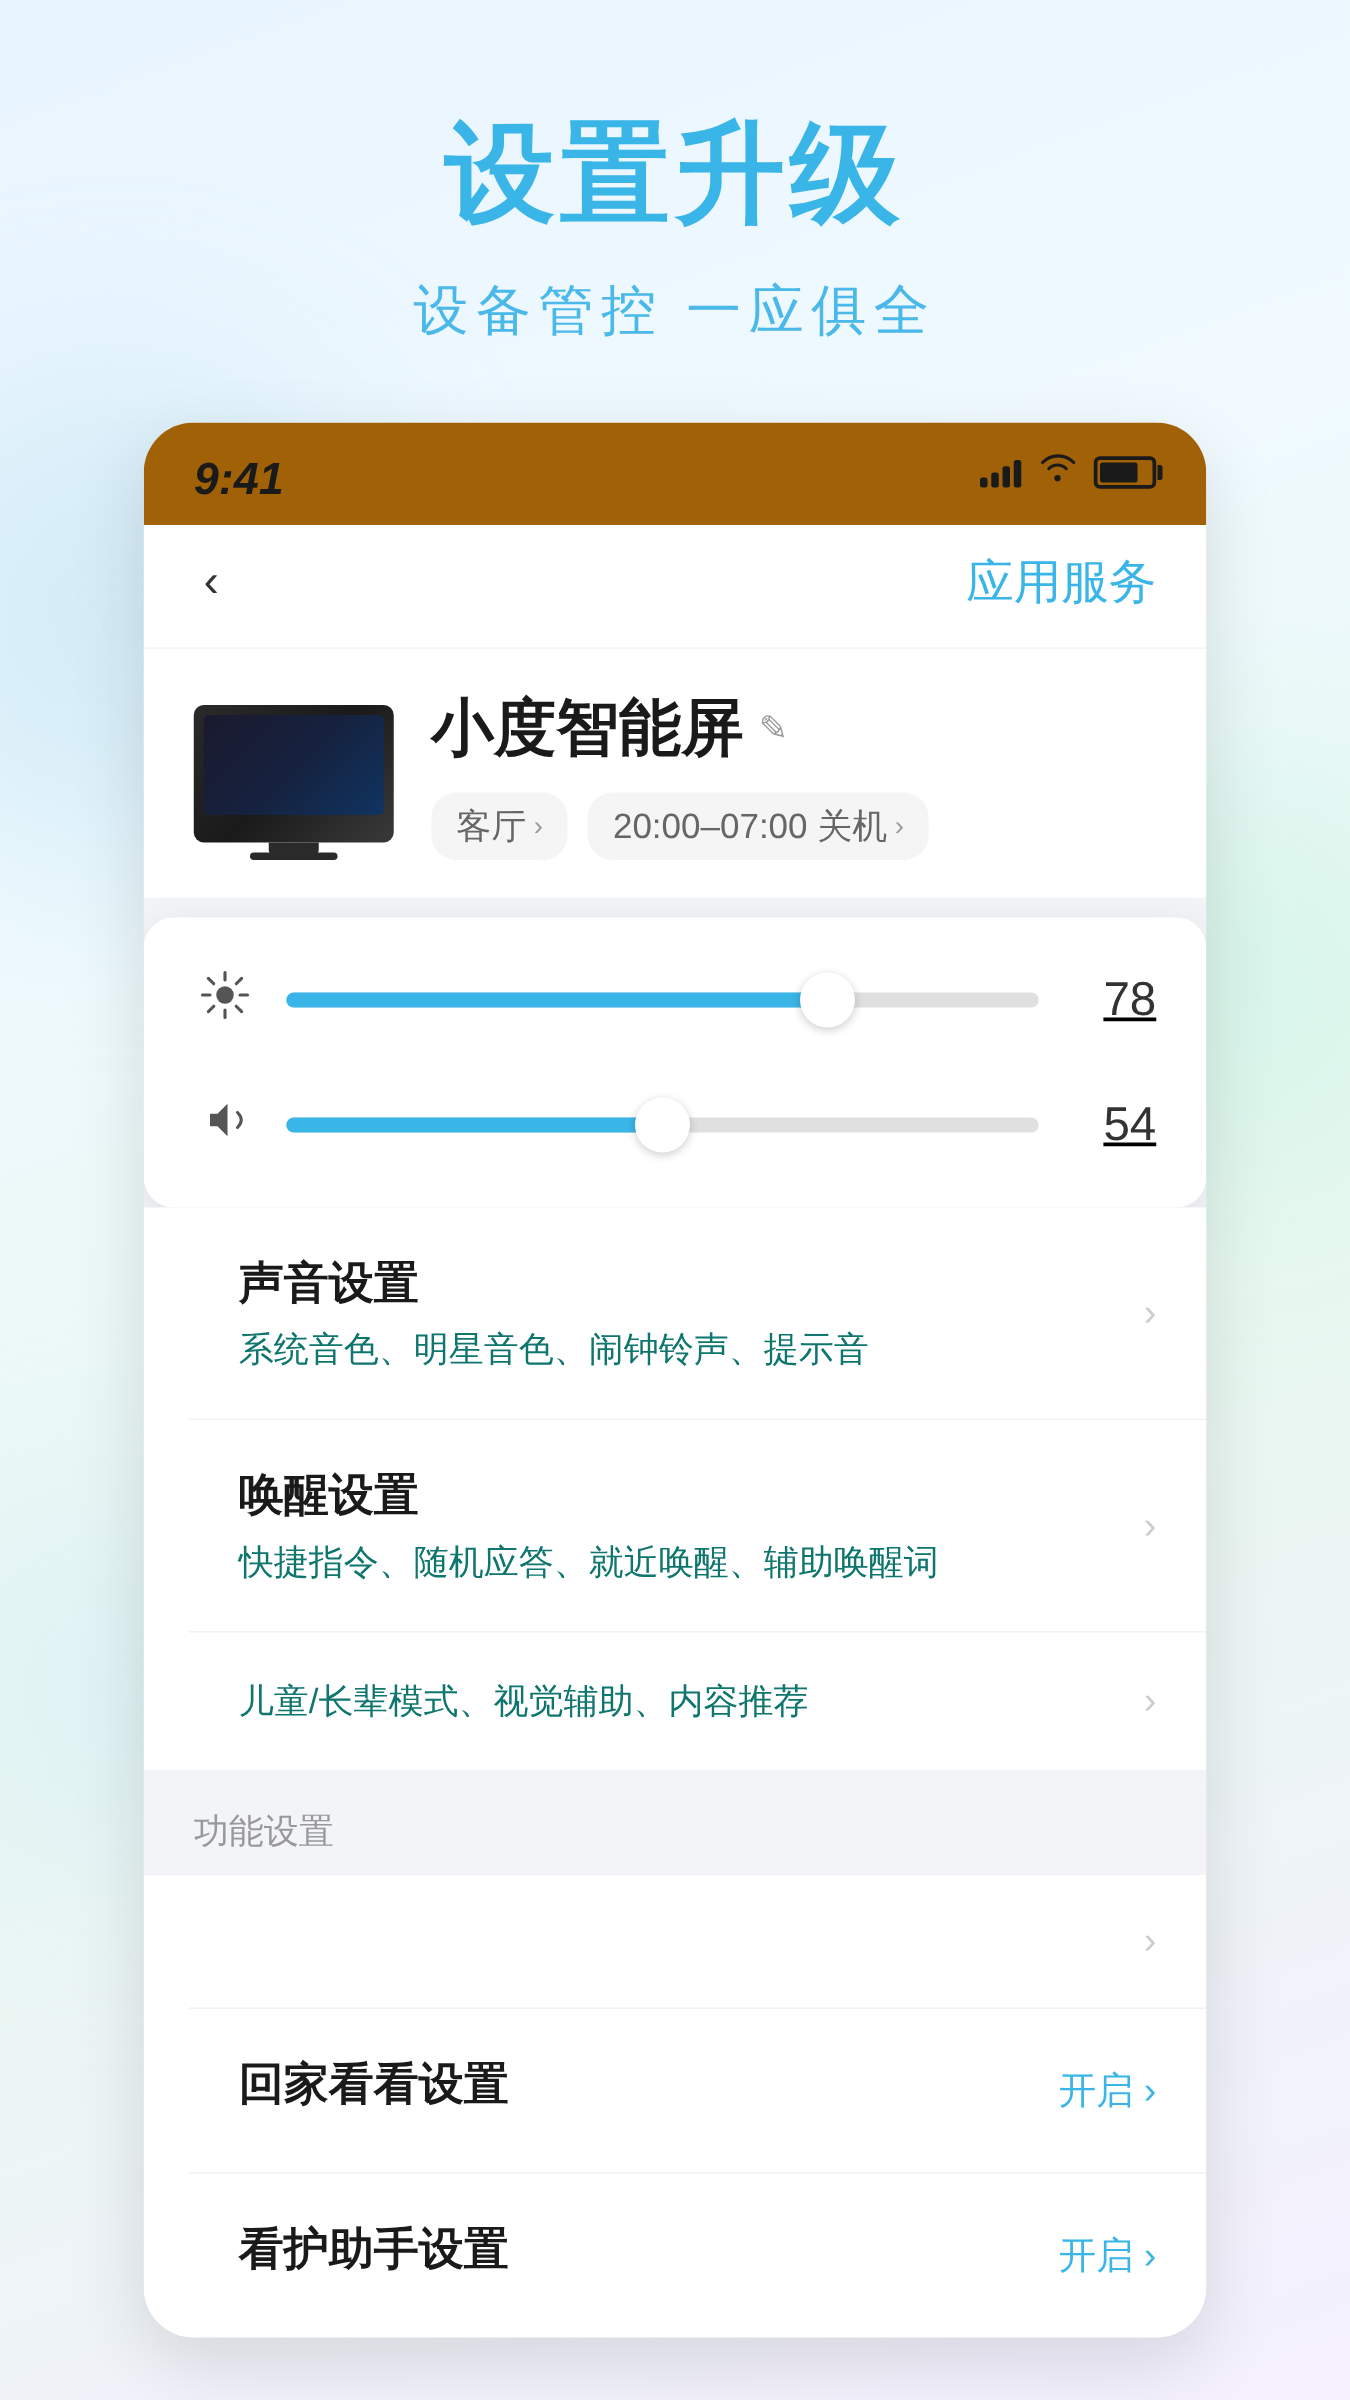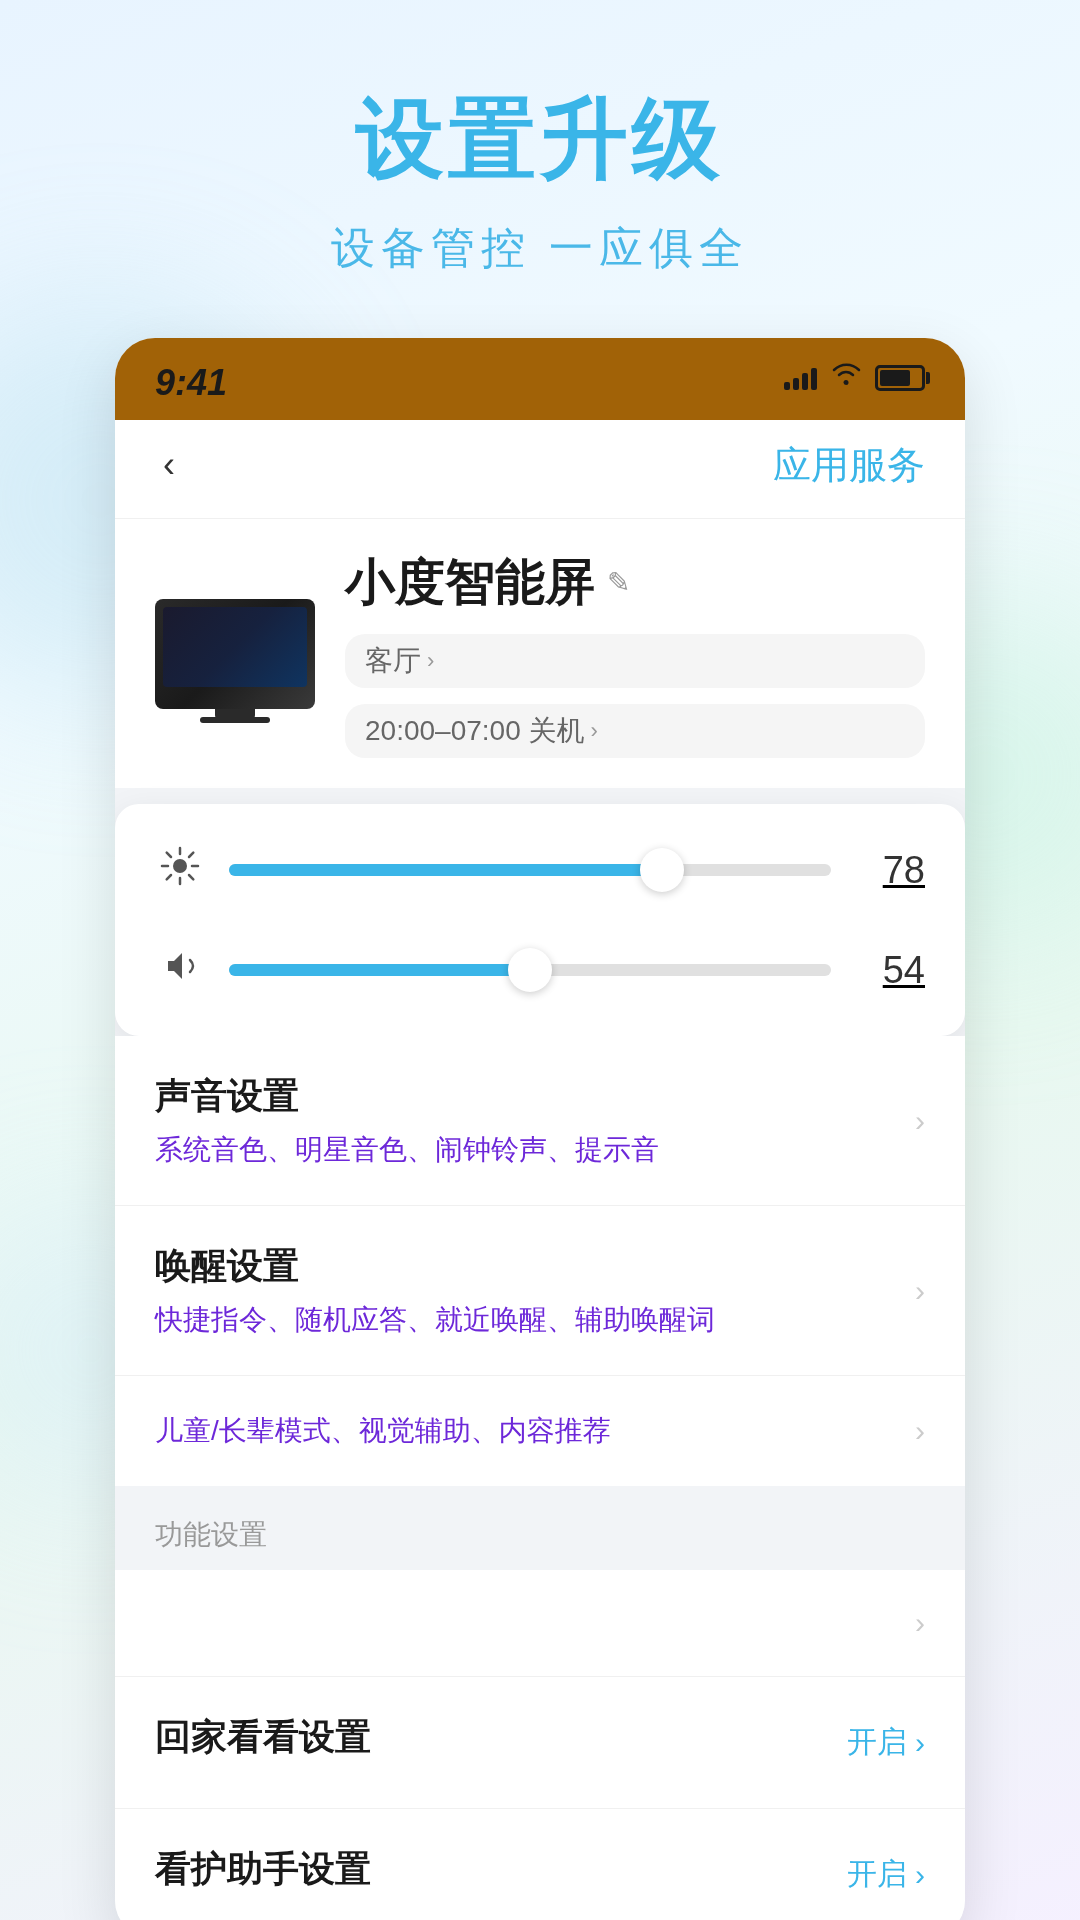--- a/index.html
+++ b/index.html
@@ -214,21 +214,20 @@
       font-weight: 600;
       color: #1a1a1a;
     }
     .edit-icon {
       font-size: 28px;
       color: #999;
     }
     .device-tags {
       display: flex;
       gap: 16px;
-      flex-direction: column;
     }
     .device-tag {
       background: #f5f5f5;
       border-radius: 20px;
       padding: 8px 20px;
       font-size: 28px;
       color: #666;
       display: flex;
       align-items: center;
       gap: 6px;
@@ -312,20 +311,21 @@
       width: 70px;
       text-align: right;
       flex-shrink: 0;
     }
 
     
     .settings-section {
       background: #fff;
       border-radius: 0;
       margin-top: 0;
+      padding-left: 36px;
     }
 
     .settings-item {
       padding: 36px 40px;
       border-bottom: 1px solid #f0f0f0;
       display: flex;
       justify-content: space-between;
       align-items: center;
       cursor: pointer;
     }
@@ -336,21 +336,21 @@
       flex: 1;
     }
     .settings-item-title {
       font-size: 36px;
       font-weight: 600;
       color: #1a1a1a;
       margin-bottom: 10px;
     }
     .settings-item-desc {
       font-size: 28px;
-      color: #6d28d9;
+      color: #0f766e;
     }
     .settings-item-arrow {
       font-size: 30px;
       color: #ccc;
       margin-left: 20px;
     }
 
     
     .section-header {
       padding: 30px 40px 16px;

